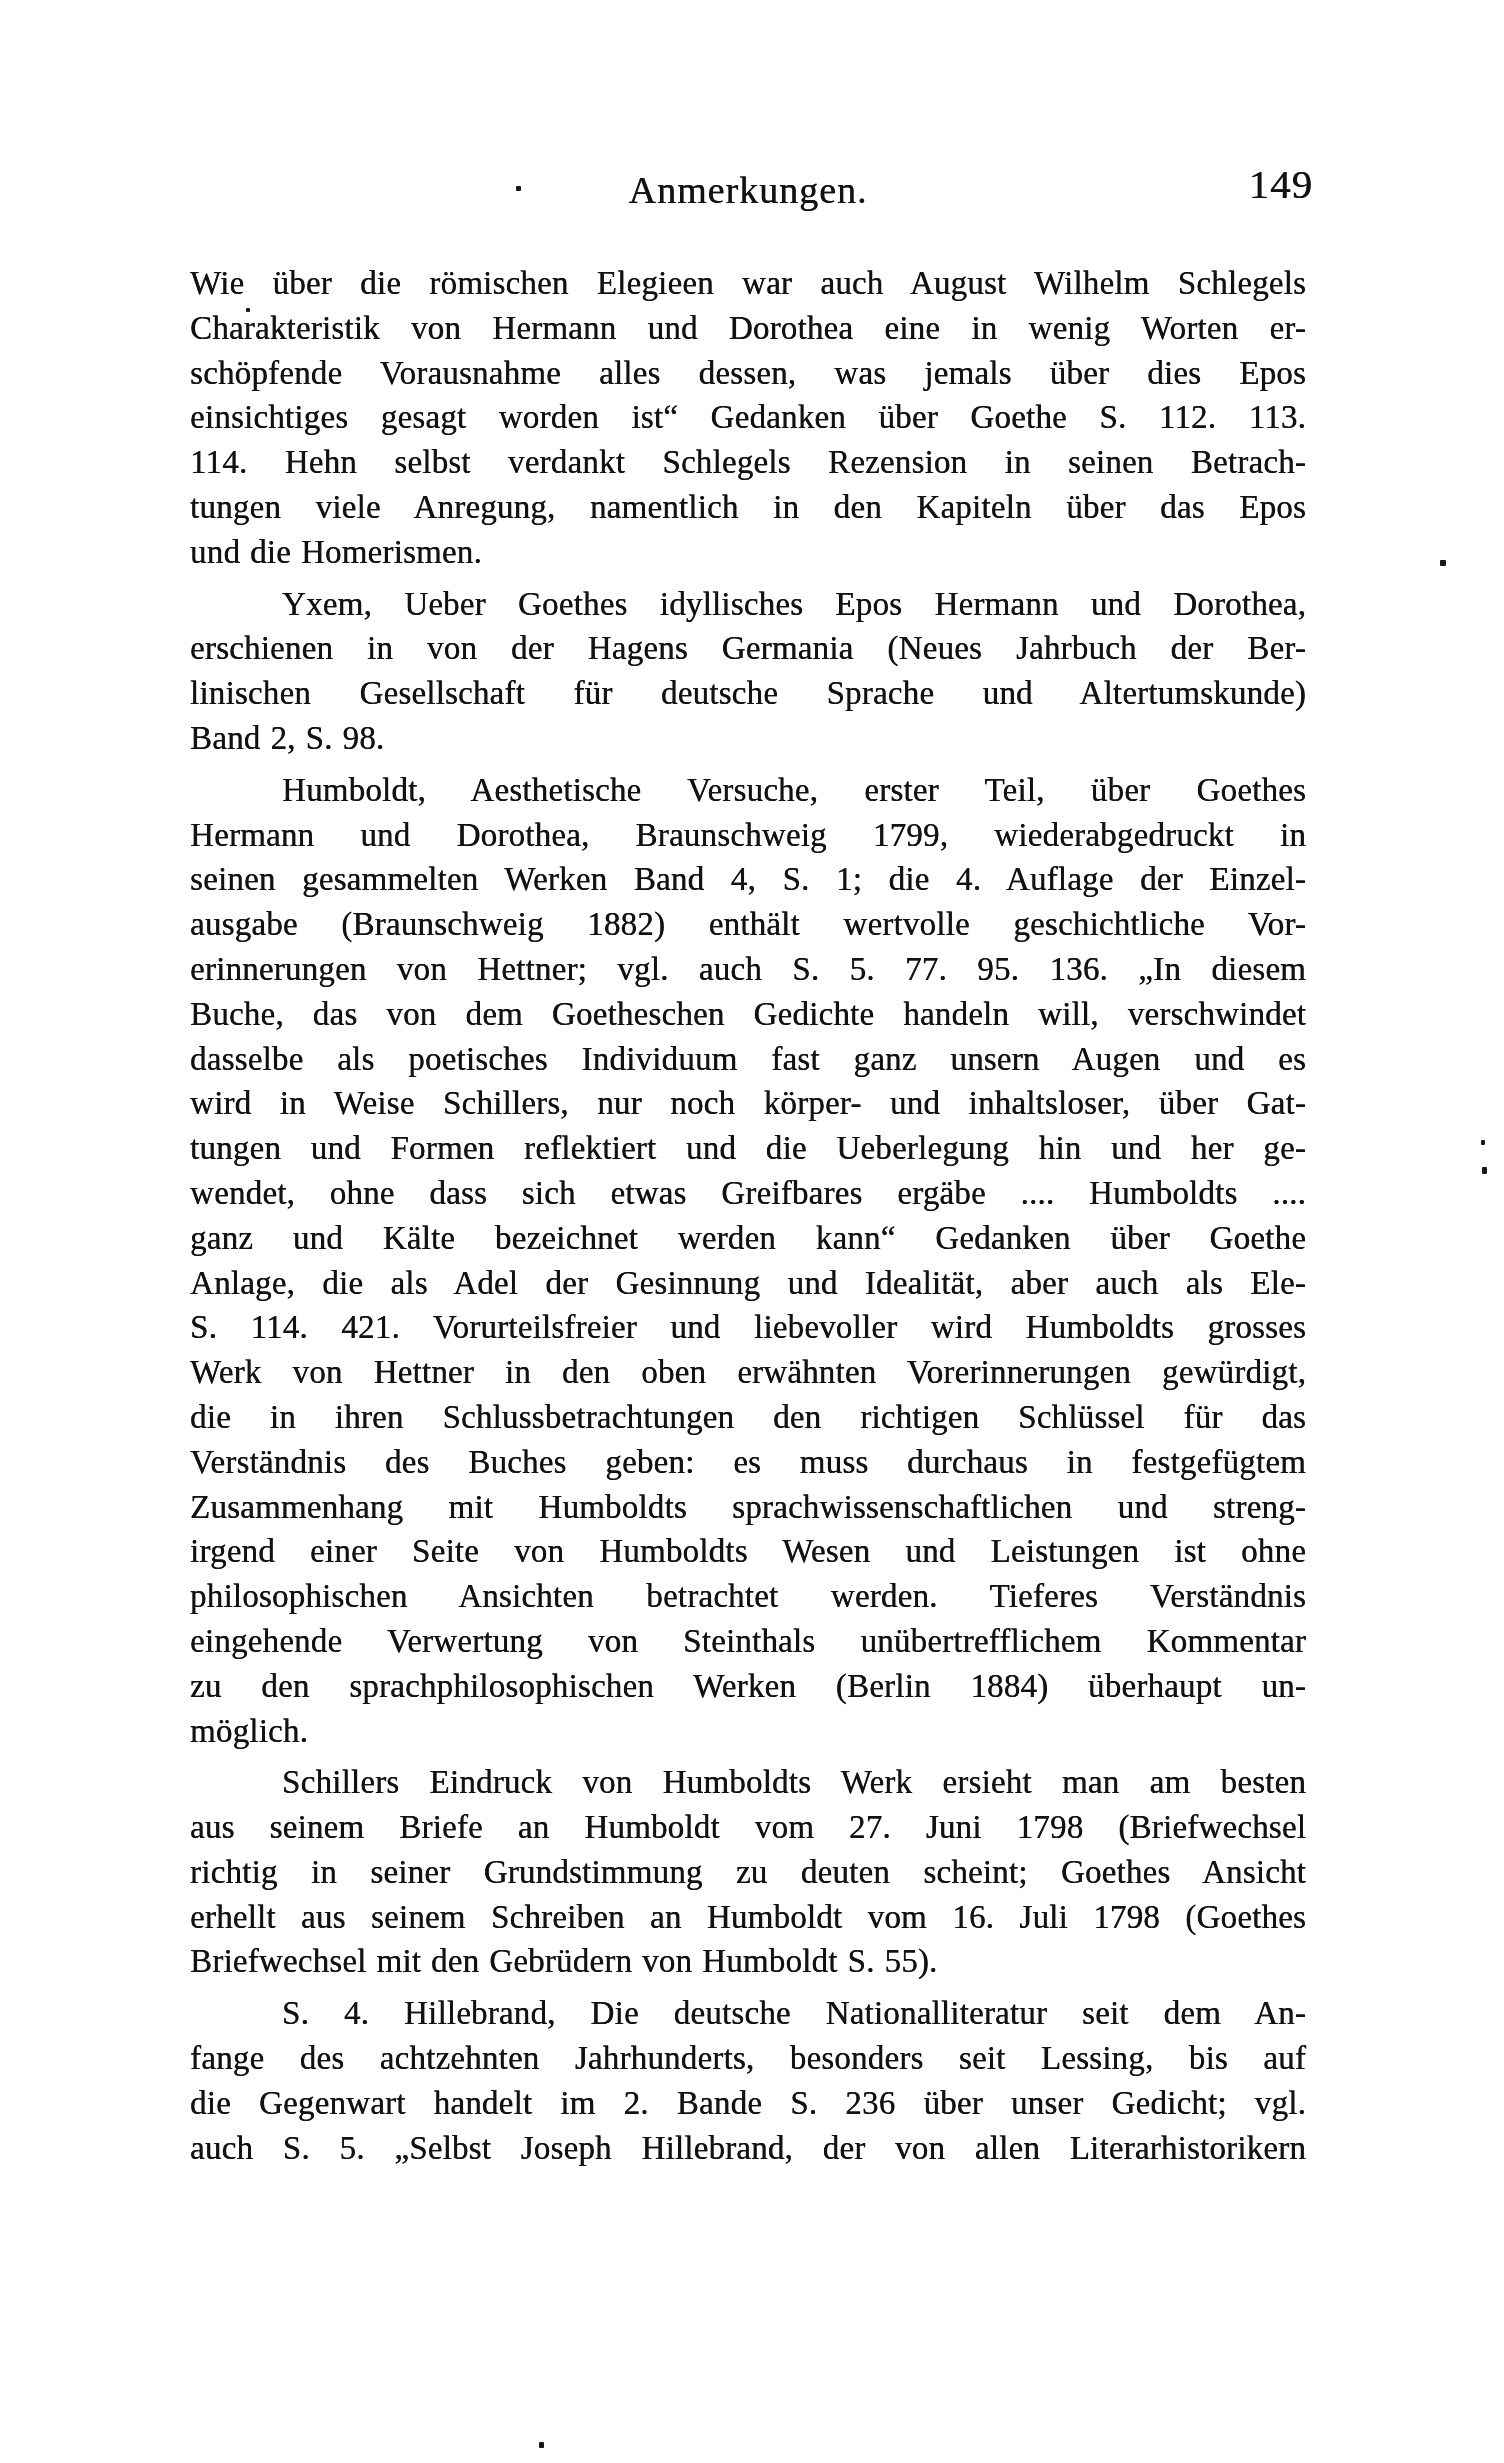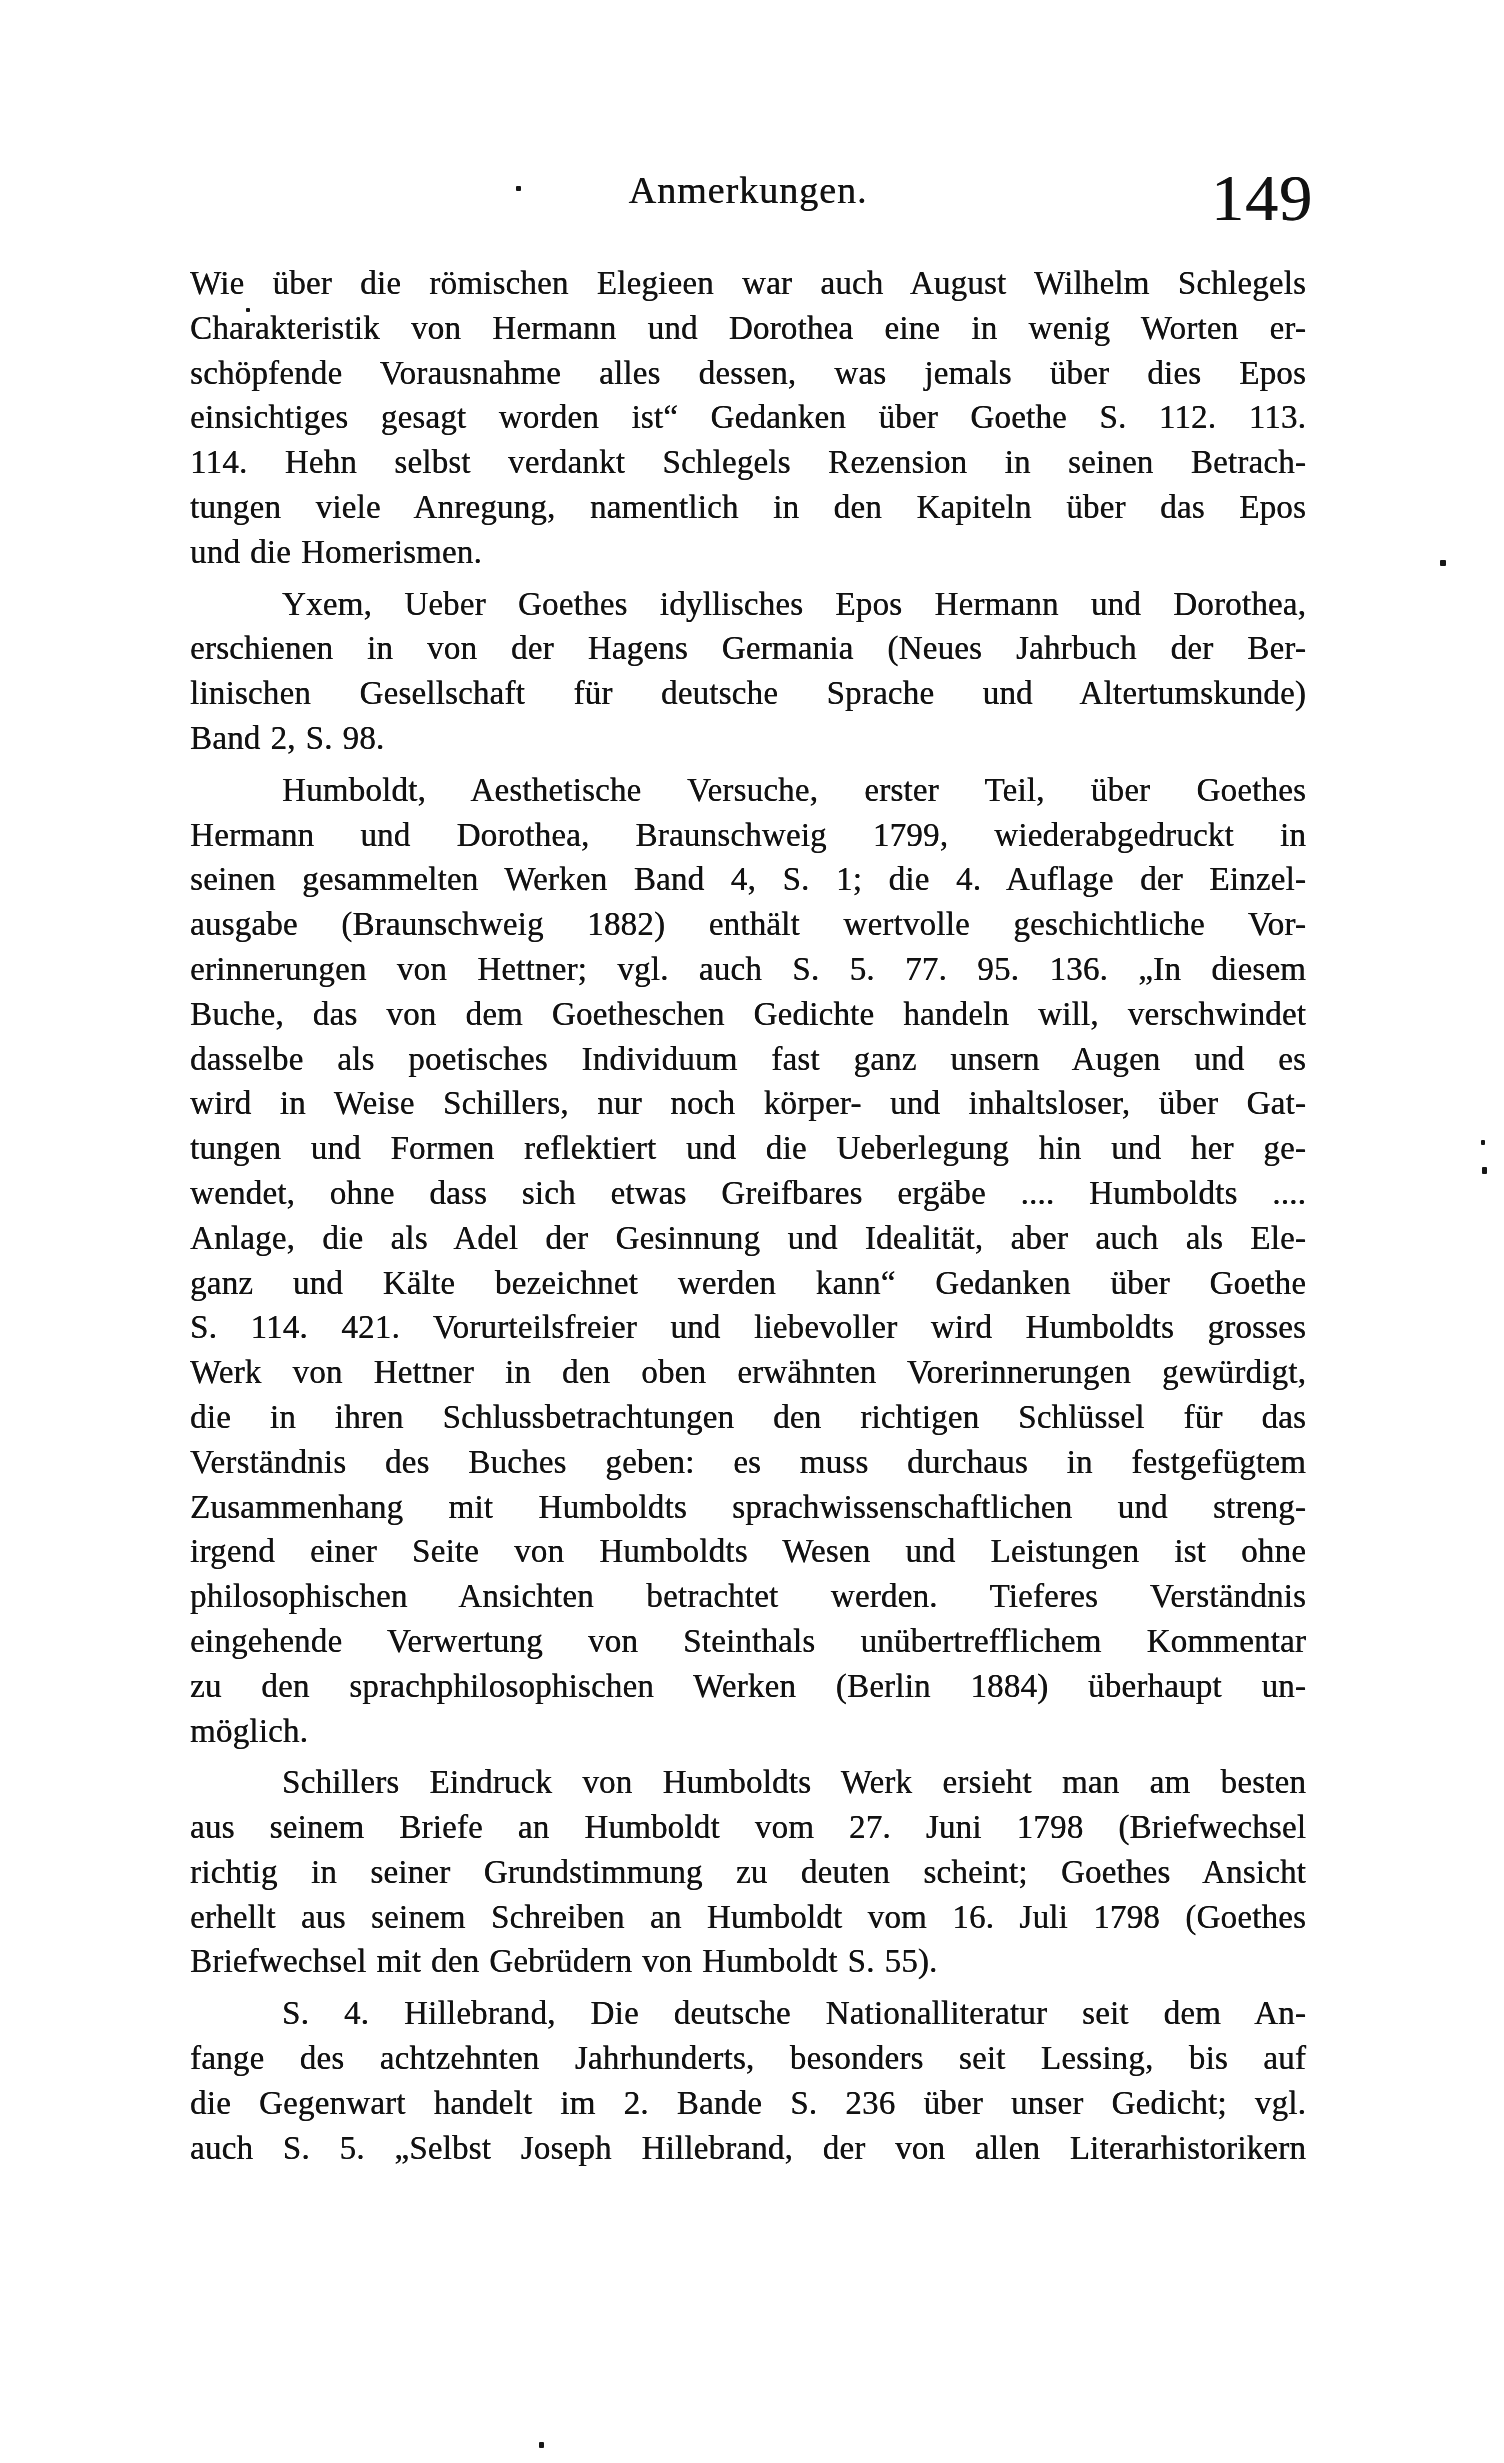--- a/index.html
+++ b/index.html
@@ -34,21 +34,21 @@
     text-align: center;
     font-size: 38px;
     letter-spacing: 1px;
     text-shadow: 0.4px 0 0 currentColor;
   }
   .page-number {
     position: absolute;
     right: 0;
     top: 0;
     text-align: left;
-    font-size: 66px;
+    font-size: 41px;
     letter-spacing: 1px;
     text-shadow: 0.4px 0 0 currentColor;
   }
   
   .body-text {
     position: absolute;
     left: 183px;
     top: 254px;
     width: 1130px;
   }
@@ -103,22 +103,22 @@
         <div class="line indent">Humboldt, Aesthetische Versuche, erster Teil, über Goethes</div>
         <div class="line">Hermann und Dorothea, Braunschweig 1799, wiederabgedruckt in</div>
         <div class="line">seinen gesammelten Werken Band 4, S. 1; die 4. Auflage der Einzel-</div>
         <div class="line">ausgabe (Braunschweig 1882) enthält wertvolle geschichtliche Vor-</div>
         <div class="line">erinnerungen von Hettner; vgl. auch S. 5. 77. 95. 136.  „In diesem</div>
         <div class="line">Buche, das von dem Goetheschen Gedichte handeln will, verschwindet</div>
         <div class="line">dasselbe als poetisches Individuum fast ganz unsern Augen und es</div>
         <div class="line">wird in Weise Schillers, nur noch körper- und inhaltsloser, über Gat-</div>
         <div class="line">tungen und Formen reflektiert und die Ueberlegung hin und her ge-</div>
         <div class="line">wendet, ohne dass sich etwas Greifbares ergäbe .... Humboldts ....</div>
+        <div class="line">ganz und Kälte bezeichnet werden kann“ Gedanken über Goethe</div>
         <div class="line">Anlage, die als Adel der Gesinnung und Idealität, aber auch als Ele-</div>
-        <div class="line">ganz und Kälte bezeichnet werden kann“ Gedanken über Goethe</div>
         <div class="line">S. 114. 421.  Vorurteilsfreier und liebevoller wird Humboldts grosses</div>
         <div class="line">Werk von Hettner in den oben erwähnten Vorerinnerungen gewürdigt,</div>
         <div class="line">die in ihren Schlussbetrachtungen den richtigen Schlüssel für das</div>
         <div class="line">Verständnis des Buches geben: es muss durchaus in festgefügtem</div>
         <div class="line">Zusammenhang mit Humboldts sprachwissenschaftlichen und streng-</div>
         <div class="line">irgend einer Seite von Humboldts Wesen und Leistungen ist ohne</div>
         <div class="line">philosophischen Ansichten betrachtet werden.  Tieferes Verständnis</div>
         <div class="line">eingehende Verwertung von Steinthals unübertrefflichem Kommentar</div>
         <div class="line">zu den sprachphilosophischen Werken (Berlin 1884) überhaupt un-</div>
         <div class="line last">möglich.</div>

